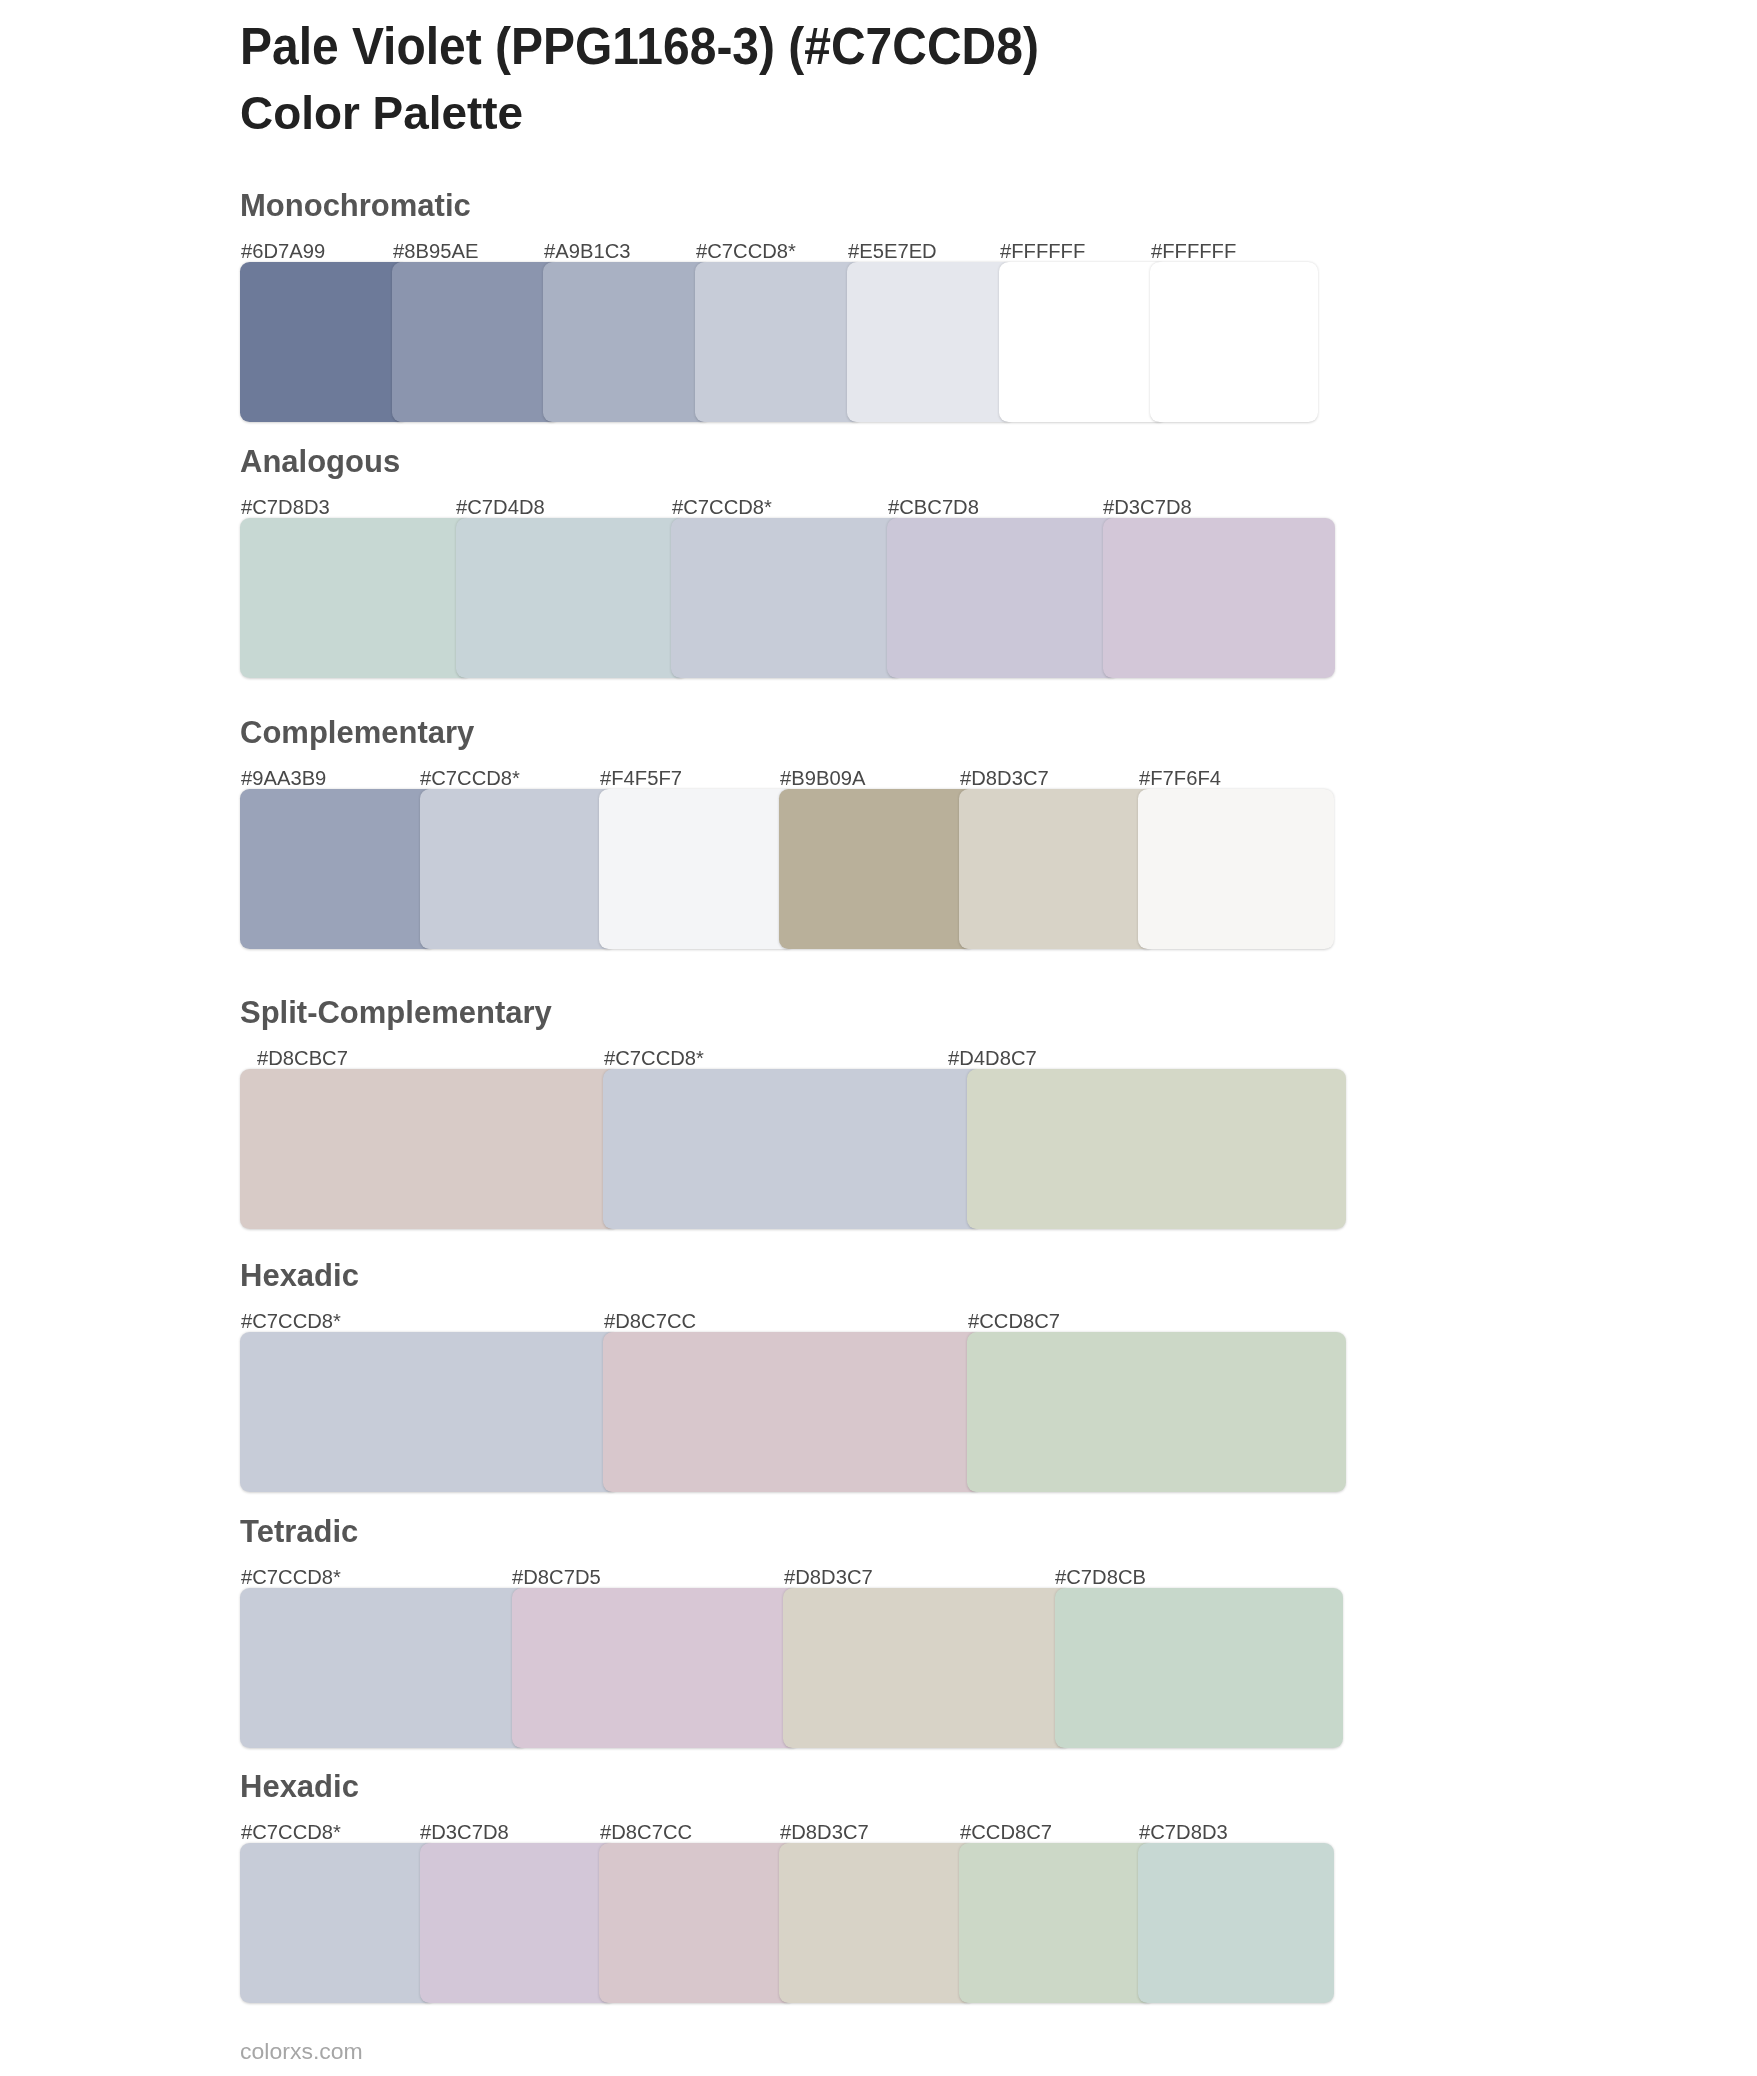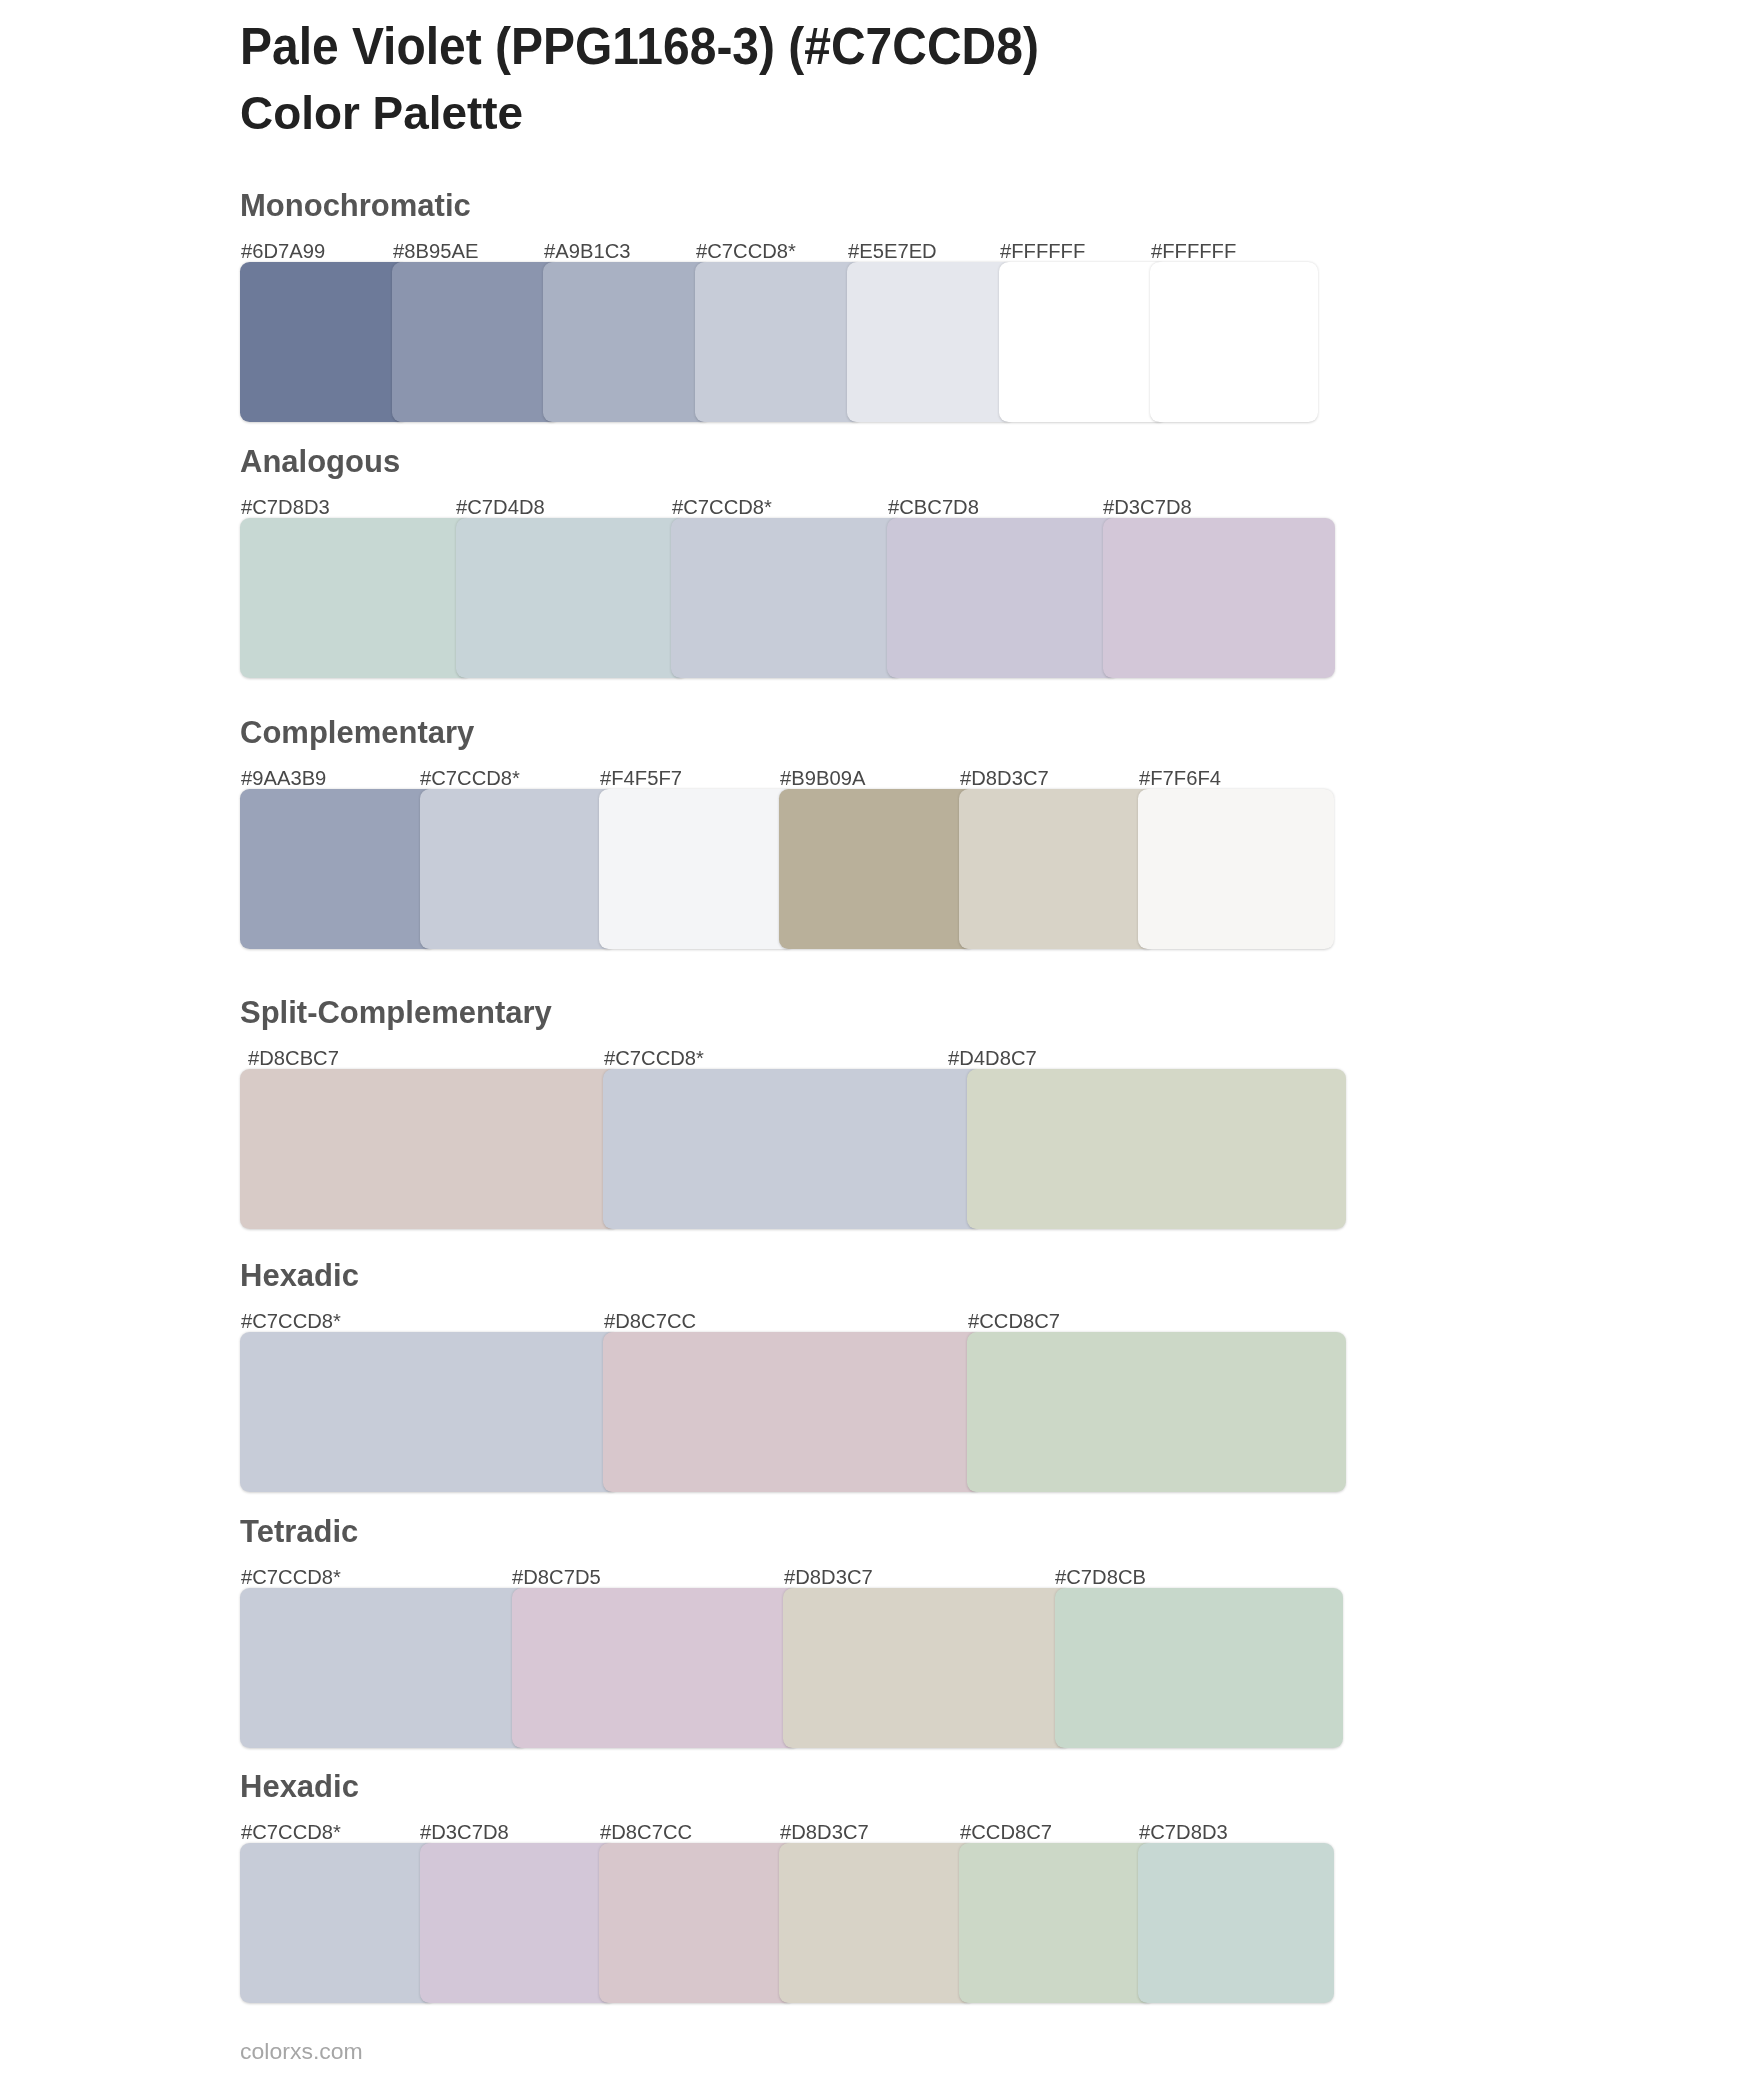--- a/index.html
+++ b/index.html
@@ -80,21 +80,21 @@
           <div class="sw" style="left: 180px; height: 160px; border-radius: 9.6px; width: 196px; z-index: 2; background: rgb(199, 204, 216);"></div>
           <div class="sw" style="left: 359px; height: 160px; border-radius: 9.6px; width: 196px; z-index: 3; background: rgb(244, 245, 247);"></div>
           <div class="sw" style="left: 539px; height: 160px; border-radius: 9.6px; width: 196px; z-index: 4; background: rgb(185, 176, 154);"></div>
           <div class="sw" style="left: 719px; height: 160px; border-radius: 9.6px; width: 196px; z-index: 5; background: rgb(216, 211, 199);"></div>
           <div class="sw" style="left: 898px; height: 160px; border-radius: 9.6px; width: 196px; z-index: 6; background: rgb(247, 246, 244);"></div>
         </div>
       </div>
       <div class="section" style="top: 1069px; left: 240px; width: 1106px;">
         <div class="sec-head">Split-Complementary</div>
         <div class="labels">
-          <span class="lab" style="left: 8px;">#D8CBC7</span>
+          <span class="lab" style="left: 17px;">#D8CBC7</span>
           <span class="lab" style="left: 364px;">#C7CCD8*</span>
           <span class="lab" style="left: 708px;">#D4D8C7</span>
         </div>
         <div class="swatches" style="height: 160px;">
           <div class="sw" style="left: 0px; height: 160px; border-radius: 9.6px; width: 379px; z-index: 1; background: rgb(216, 203, 199);"></div>
           <div class="sw" style="left: 363px; height: 160px; border-radius: 9.6px; width: 379px; z-index: 2; background: rgb(199, 204, 216);"></div>
           <div class="sw" style="left: 727px; height: 160px; border-radius: 9.6px; width: 379px; z-index: 3; background: rgb(212, 216, 199);"></div>
         </div>
       </div>
       <div class="section" style="top: 1332px; left: 240px; width: 1106px;">

